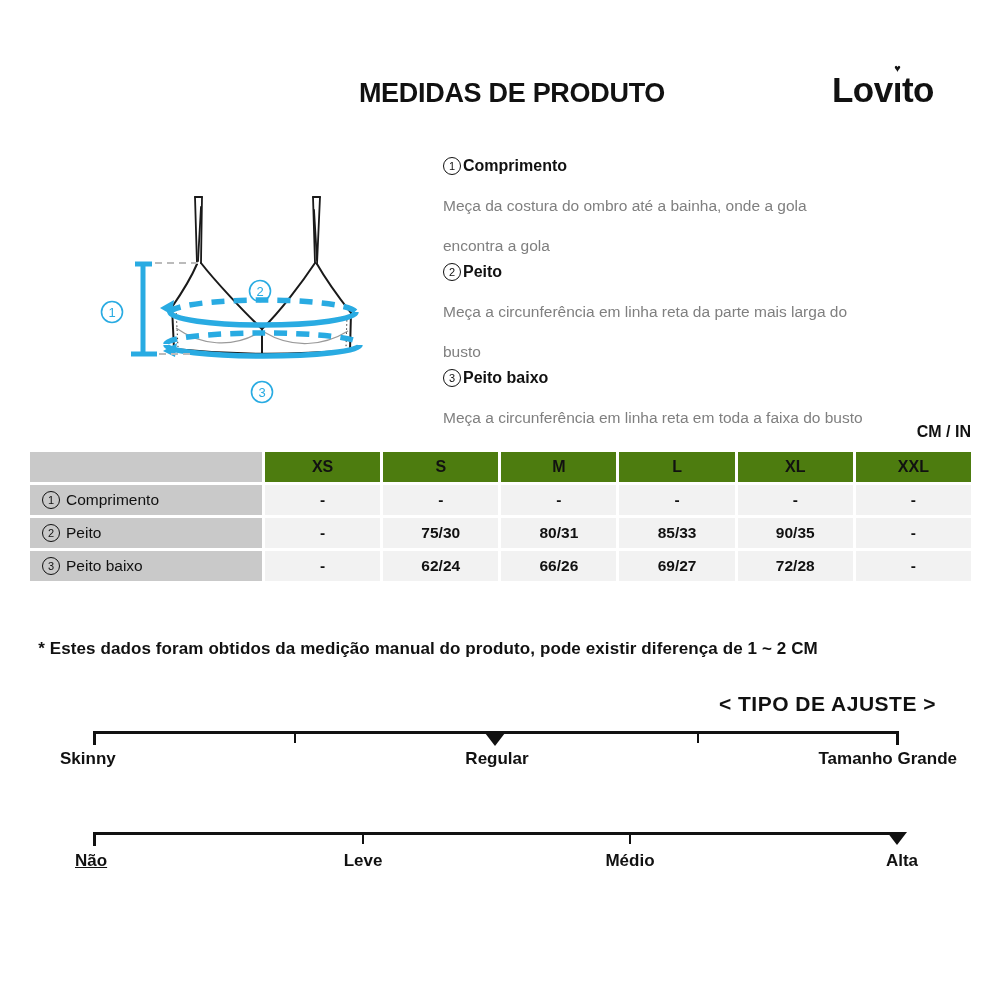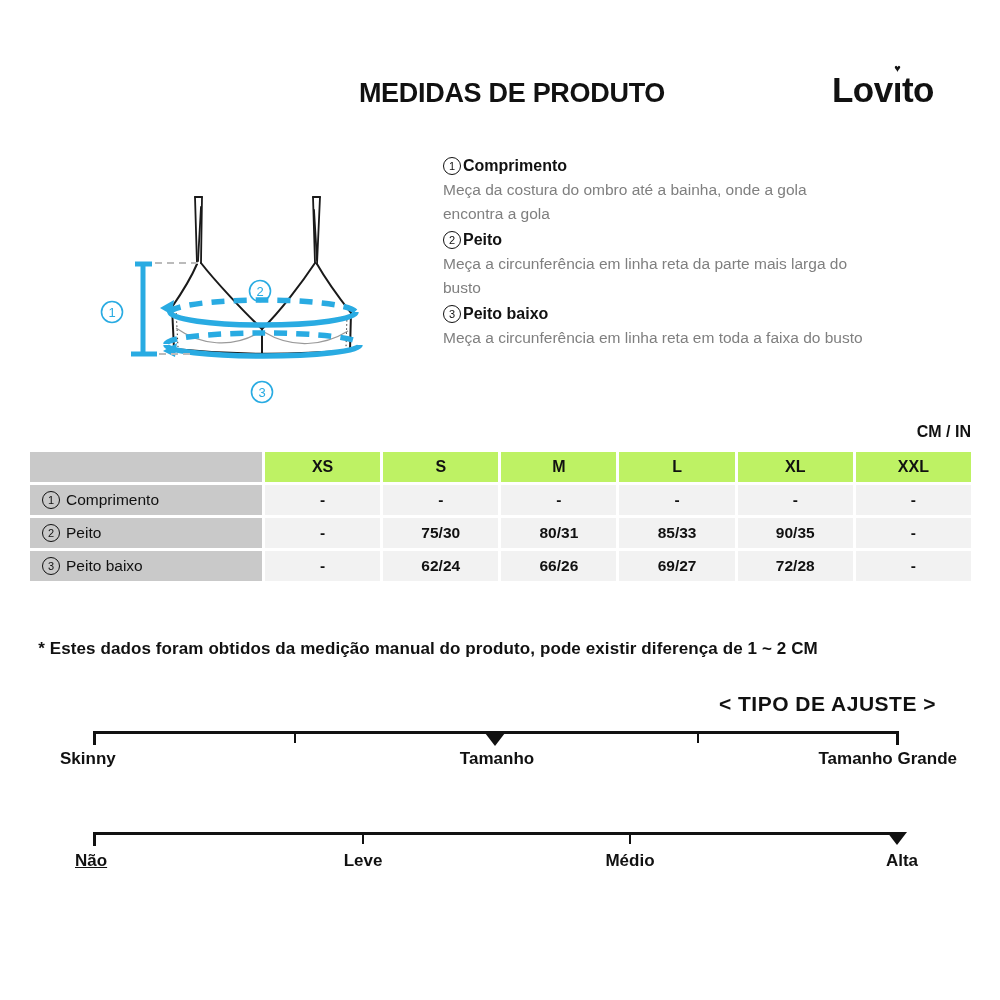--- a/index.html
+++ b/index.html
@@ -10,34 +10,34 @@
   .title{position:absolute;left:0;top:78px;width:1000px;text-align:center;
          font-size:27px;font-weight:800;letter-spacing:-.3px;padding-left:12px;}
   .brand{position:absolute;top:70px;right:66px;font-size:35px;font-weight:800;letter-spacing:-.5px;}
   .idot-wrap{position:relative;display:inline-block;}
   .idot-heart{position:absolute;left:50%;top:-7px;transform:translateX(-50%);font-size:11px;line-height:1;}
 
   
   .guide{position:absolute;left:443px;top:152px;width:540px;}
   .guide-heading{font-size:19px;font-weight:700;line-height:26px;margin-bottom:15px;}
   .g-label{font-size:16px;font-weight:700;line-height:24px;margin-top:2px;display:flex;align-items:center;}
-  .g-line{font-size:15.5px;line-height:24px;color:#7f7f7f;}
+  .g-line{font-size:15.5px;line-height:24px;color:#7f7f7f;margin-top:16px;}
   .circ{display:inline-flex;width:16px;height:16px;border:1.3px solid #111;border-radius:50%;
         align-items:center;justify-content:center;font-size:11px;font-weight:400;margin-right:2px;flex:none;}
 
   
   .diagram{position:absolute;left:60px;top:165px;width:400px;height:260px;}
 
   
   .unit{position:absolute;top:423px;right:29px;font-size:16px;font-weight:700;}
   .size-table{position:absolute;left:30px;top:452px;width:941px;display:grid;
               grid-template-columns:232px repeat(6,1fr);gap:3px;}
   .cell{height:30px;display:flex;align-items:center;justify-content:center;
         font-size:15.5px;background:#f2f2f2;font-weight:700;}
-  .cell.head{background:#bef264;font-size:16px;text-align:right;}
+  .cell.head{background:#4d7c0f;font-size:16px;text-align:right;}
   .cell.rowlabel{background:#c9c9c9;justify-content:flex-start;padding-left:12px;font-weight:400;}
   .cell.rowlabel .circ{margin-right:6px;}
   .cell.corner{background:#c9c9c9;}
 
   
   .footnote{position:absolute;left:0;top:639px;width:856px;text-align:center;
             font-size:17px;font-weight:700;letter-spacing:.1px;}
 
   
   .scale-title{position:absolute;left:0;width:936px;text-align:right;font-size:21px;
@@ -192,21 +192,21 @@
   <div class="footnote">* Estes dados foram obtidos da medição manual do produto, pode existir diferença de 1 ~ 2 CM</div>
 
   <div class="scale-title" style="top:692px;">&lt; TIPO DE AJUSTE &gt;</div>
   <div class="s-line" style="left:93px;top:731px;width:806px;"></div>
   <div class="tick" style="left:93px;top:731px;height:14px;"></div>
   <div class="tick" style="left:294px;top:731px;height:12px;width:2px;"></div>
   <div class="tick" style="left:697px;top:731px;height:12px;width:2px;"></div>
   <div class="tick" style="left:896px;top:731px;height:14px;"></div>
   <div class="tri-down" style="left:485px;top:733px;"></div>
   <div class="s-label" style="left:60px;top:749px;">Skinny</div>
-  <div class="s-label center-x" style="left:497px;top:749px;">Tamanho</div>
+  <div class="s-label center-x" style="left:497px;top:749px;">Regular</div>
   <div class="s-label" style="right:43px;top:749px;">Tamanho Grande</div>
 
   <div class="s-line" style="left:93px;top:832px;width:806px;"></div>
   <div class="tick" style="left:93px;top:832px;height:14px;"></div>
   <div class="tick" style="left:362px;top:832px;height:12px;width:2px;"></div>
   <div class="tick" style="left:629px;top:832px;height:12px;width:2px;"></div>
   <div class="tri-down" style="left:887px;top:832px;"></div>
   <div class="s-label" style="left:75px;top:851px;text-decoration:underline;">Não</div>
   <div class="s-label center-x" style="left:363px;top:851px;">Leve</div>
   <div class="s-label center-x" style="left:630px;top:851px;">Médio</div>

